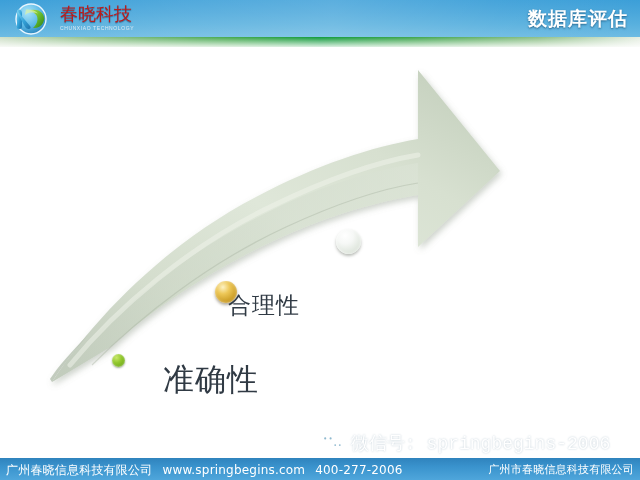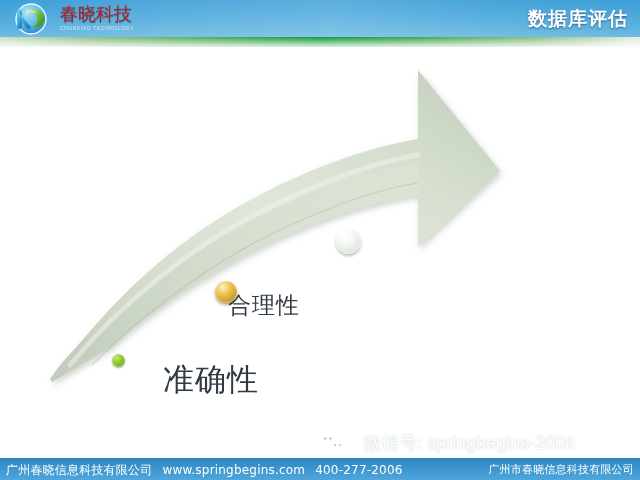--- a/index.html
+++ b/index.html
@@ -183,27 +183,26 @@
     height: 30px;
     display: flex;
     align-items: center;
     gap: 5px;
   }
   .wechat-icon {
     width: 28px; height: 24px;
     flex: none;
   }
   .watermark-text {
-    font-family: Liberation Sans, sans-serif;
+    font-family: Liberation Mono, monospace;
     font-size: 18px;
     color: #ffffff;
     text-shadow: 0 0 2px rgba(120,150,170,0.55);
     white-space: nowrap;
     opacity: 0.95;
-    margin-left: 12px;
   }
 
   
   .footer-bar {
     position: absolute;
     left: 0; top: 458px;
     width: 640px; height: 22px;
     background: linear-gradient(180deg, #2f83bd 0%, #3a93cd 40%, #4fa6db 100%);
   }
   .footer-left {

